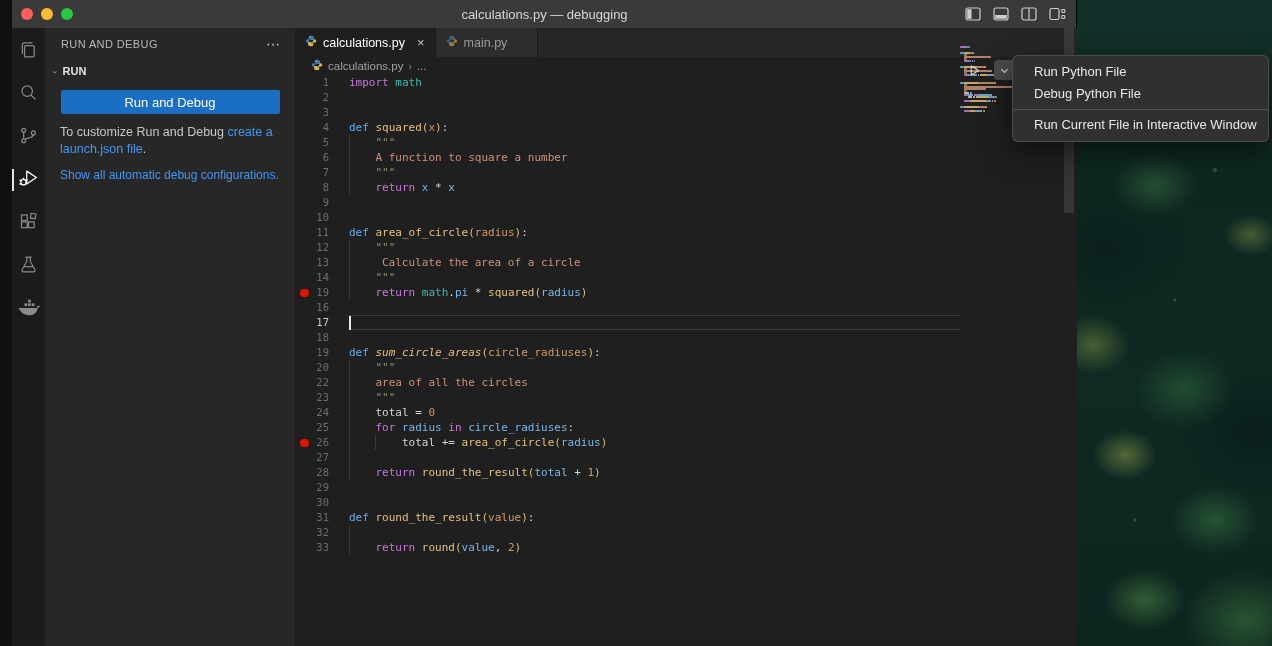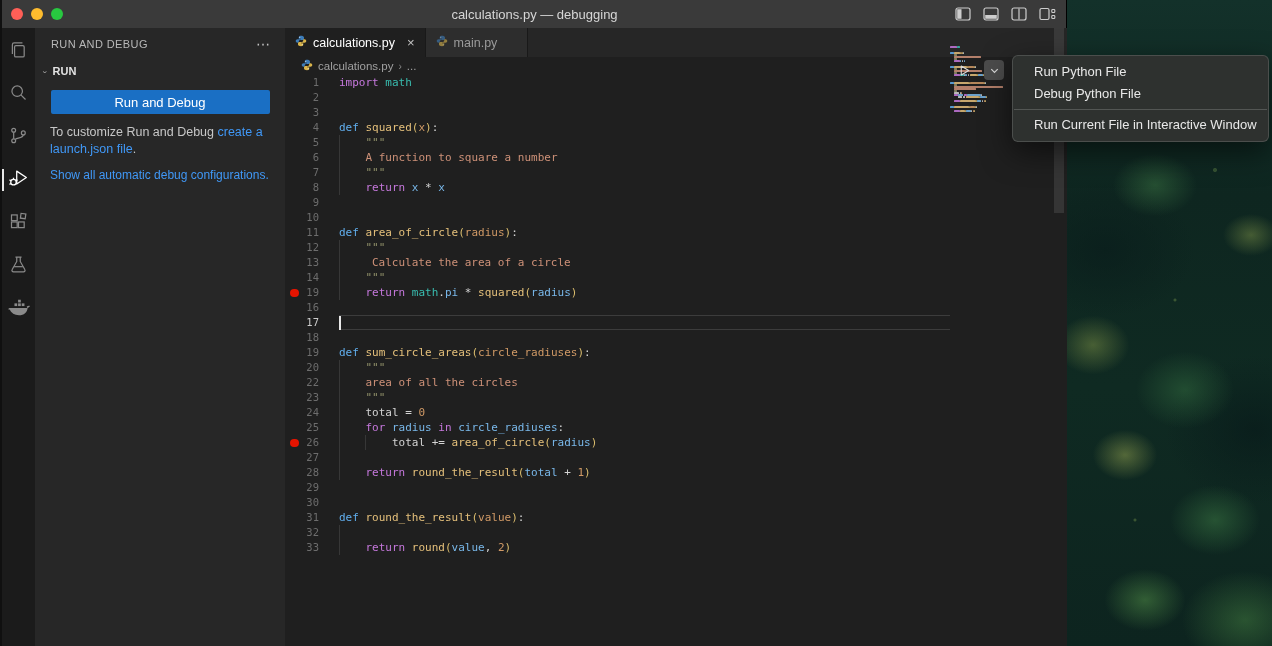--- a/index.html
+++ b/index.html
@@ -26,21 +26,21 @@
   }
   .wallpaper::after { content:""; position:absolute; inset:0;
       background-image:
         radial-gradient(3px 3px at 20px 120px, rgba(180,200,100,.35) 40%, transparent 60%),
         radial-gradient(3px 3px at 110px 300px, rgba(160,190,90,.3) 40%, transparent 60%),
         radial-gradient(3px 3px at 70px 520px, rgba(160,190,90,.3) 40%, transparent 60%),
         radial-gradient(4px 4px at 150px 170px, rgba(140,180,90,.3) 40%, transparent 60%);
   }
 
   
-  .vsc-window { position:absolute; left:2px; top:0; width:1065px; height:646px; background:#5eead4; border-right:1px solid #000; }
+  .vsc-window { position:absolute; left:12px; top:0; width:1065px; height:646px; background:#5eead4; border-right:1px solid #000; }
 
   
   .titlebar { position:absolute; left:0; top:0; width:100%; height:28px; background:#3a3a3a; display:flex; align-items:center; }
   .traffic { display:flex; gap:8px; margin-left:9px; }
   .light { width:12px; height:12px; border-radius:50%; }
   .light.red{ background:#ff5f57;} .light.yellow{ background:#febc2e;} .light.green{ background:#28c840;}
   .win-title { position:absolute; left:0; width:1065px; text-align:center; font-size:13px; color:#d6d6d6; pointer-events:none; }
   .titlebar-icons { position:absolute; right:10px; top:0; height:28px; display:flex; align-items:center; gap:12px; }
   .titlebar-icons svg { display:block; }
 
@@ -393,21 +393,21 @@
           <div class="code-line">
             <div class="gutter">
               <div class="num">18</div>
             </div>
             <div class="code-text" style="padding-left: 0px;"></div>
           </div>
           <div class="code-line">
             <div class="gutter">
               <div class="num">19</div>
             </div>
-            <div class="code-text" style="padding-left: 0px;"><span style="color: rgb(97, 175, 239);">def </span><span style="color: rgb(229, 192, 123);">sum_circle_areas</span><span style="color: rgb(220, 190, 110);">(</span><span style="color: rgb(209, 154, 102);">circle_radiuses</span><span style="color: rgb(220, 190, 110);">)</span><span style="color: rgb(212, 212, 212);">:</span></div>
+            <div class="code-text" style="padding-left: 0px;"><span style="color: rgb(97, 175, 239);">def </span><span style="color: rgb(229, 192, 123); font-style: italic;">sum_circle_areas</span><span style="color: rgb(220, 190, 110);">(</span><span style="color: rgb(209, 154, 102);">circle_radiuses</span><span style="color: rgb(220, 190, 110);">)</span><span style="color: rgb(212, 212, 212);">:</span></div>
           </div>
           <div class="code-line">
             <div class="gutter">
               <div class="num">20</div>
             </div>
             <div class="guide" style="left: 54px;"></div>
             <div class="code-text" style="padding-left: 26.48px;"><span style="color: rgb(146, 146, 106);">"""</span></div>
           </div>
           <div class="code-line">
             <div class="gutter">

